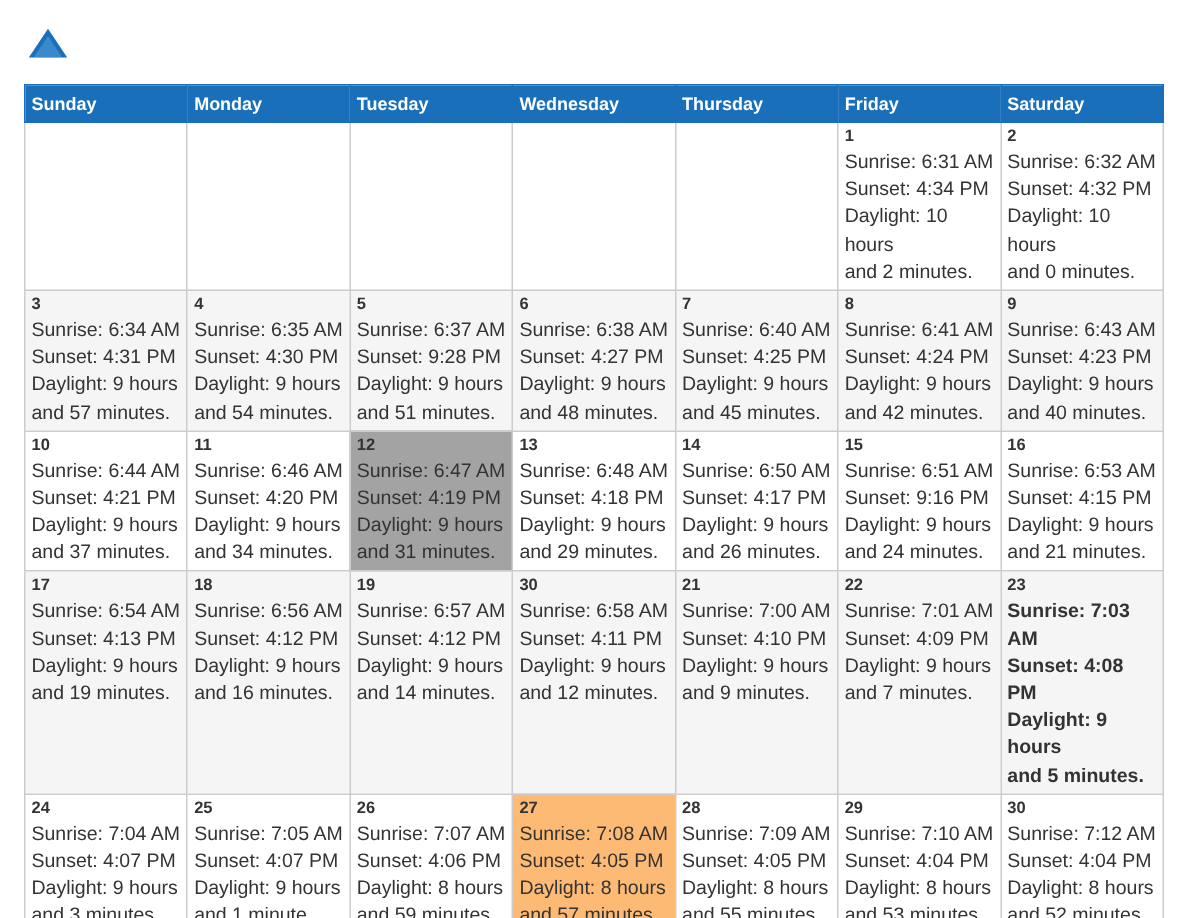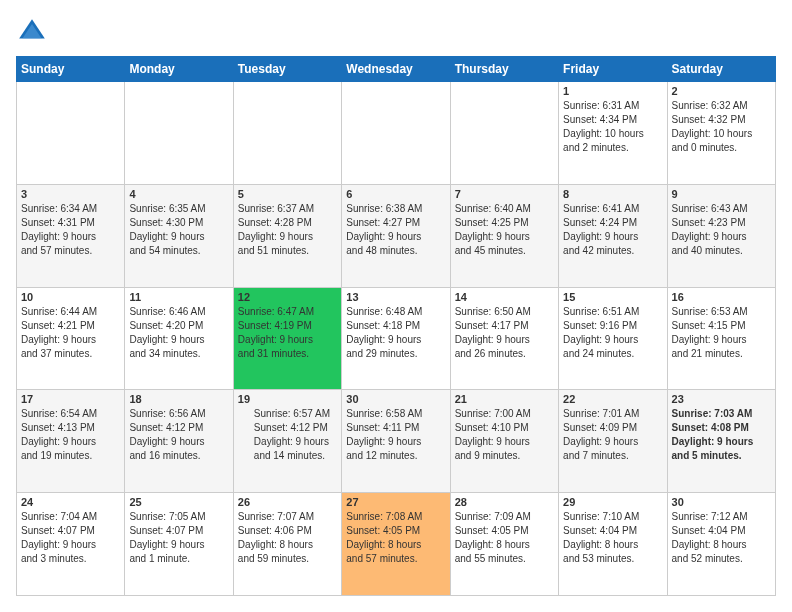--- a/index.html
+++ b/index.html
@@ -81,21 +81,21 @@
     .calendar tr:nth-child(odd) td {
       background: #fff;
     }
     .day-num {
       font-size: 11px;
       font-weight: bold;
       display: block;
       margin-bottom: 2px;
     }
     .day-info {
-      font-size: 10px;
+      font-size: 13px;
       line-height: 1.4;
       color: #333;
     }
     .empty-cell {
       background: #fff !important;
     }
   </style>
 </head>
 <body>
 
@@ -162,21 +162,21 @@
           <td style="background: rgb(245, 245, 245);">
             <span class="day-num">4</span>
             <div class="day-info" style="white-space: pre-line;">Sunrise: 6:35 AM
 Sunset: 4:30 PM
 Daylight: 9 hours
 and 54 minutes.</div>
           </td>
           <td style="background: rgb(245, 245, 245);">
             <span class="day-num">5</span>
             <div class="day-info" style="white-space: pre-line;">Sunrise: 6:37 AM
-Sunset: 4:28 PM
+Sunset: 9:28 PM
 Daylight: 9 hours
 and 51 minutes.</div>
           </td>
           <td style="background: rgb(245, 245, 245);">
             <span class="day-num">6</span>
             <div class="day-info" style="white-space: pre-line;">Sunrise: 6:38 AM
 Sunset: 4:27 PM
 Daylight: 9 hours
 and 48 minutes.</div>
           </td>
@@ -210,21 +210,21 @@
 Daylight: 9 hours
 and 37 minutes.</div>
           </td>
           <td style="background: rgb(255, 255, 255);">
             <span class="day-num">11</span>
             <div class="day-info" style="white-space: pre-line;">Sunrise: 6:46 AM
 Sunset: 4:20 PM
 Daylight: 9 hours
 and 34 minutes.</div>
           </td>
-          <td style="background: #22c55e;">
+          <td style="background: #a3a3a3;">
             <span class="day-num">12</span>
             <div class="day-info" style="white-space: pre-line;">Sunrise: 6:47 AM
 Sunset: 4:19 PM
 Daylight: 9 hours
 and 31 minutes.</div>
           </td>
           <td style="background: rgb(255, 255, 255);">
             <span class="day-num">13</span>
             <div class="day-info" style="white-space: pre-line;">Sunrise: 6:48 AM
 Sunset: 4:18 PM
@@ -263,21 +263,21 @@
           </td>
           <td style="background: rgb(245, 245, 245);">
             <span class="day-num">18</span>
             <div class="day-info" style="white-space: pre-line;">Sunrise: 6:56 AM
 Sunset: 4:12 PM
 Daylight: 9 hours
 and 16 minutes.</div>
           </td>
           <td style="background: rgb(245, 245, 245);">
             <span class="day-num">19</span>
-            <div class="day-info" style="white-space: pre-line; margin-left: 16px;">Sunrise: 6:57 AM
+            <div class="day-info" style="white-space: pre-line;">Sunrise: 6:57 AM
 Sunset: 4:12 PM
 Daylight: 9 hours
 and 14 minutes.</div>
           </td>
           <td style="background: rgb(245, 245, 245);">
             <span class="day-num">30</span>
             <div class="day-info" style="white-space: pre-line;">Sunrise: 6:58 AM
 Sunset: 4:11 PM
 Daylight: 9 hours
 and 12 minutes.</div>

